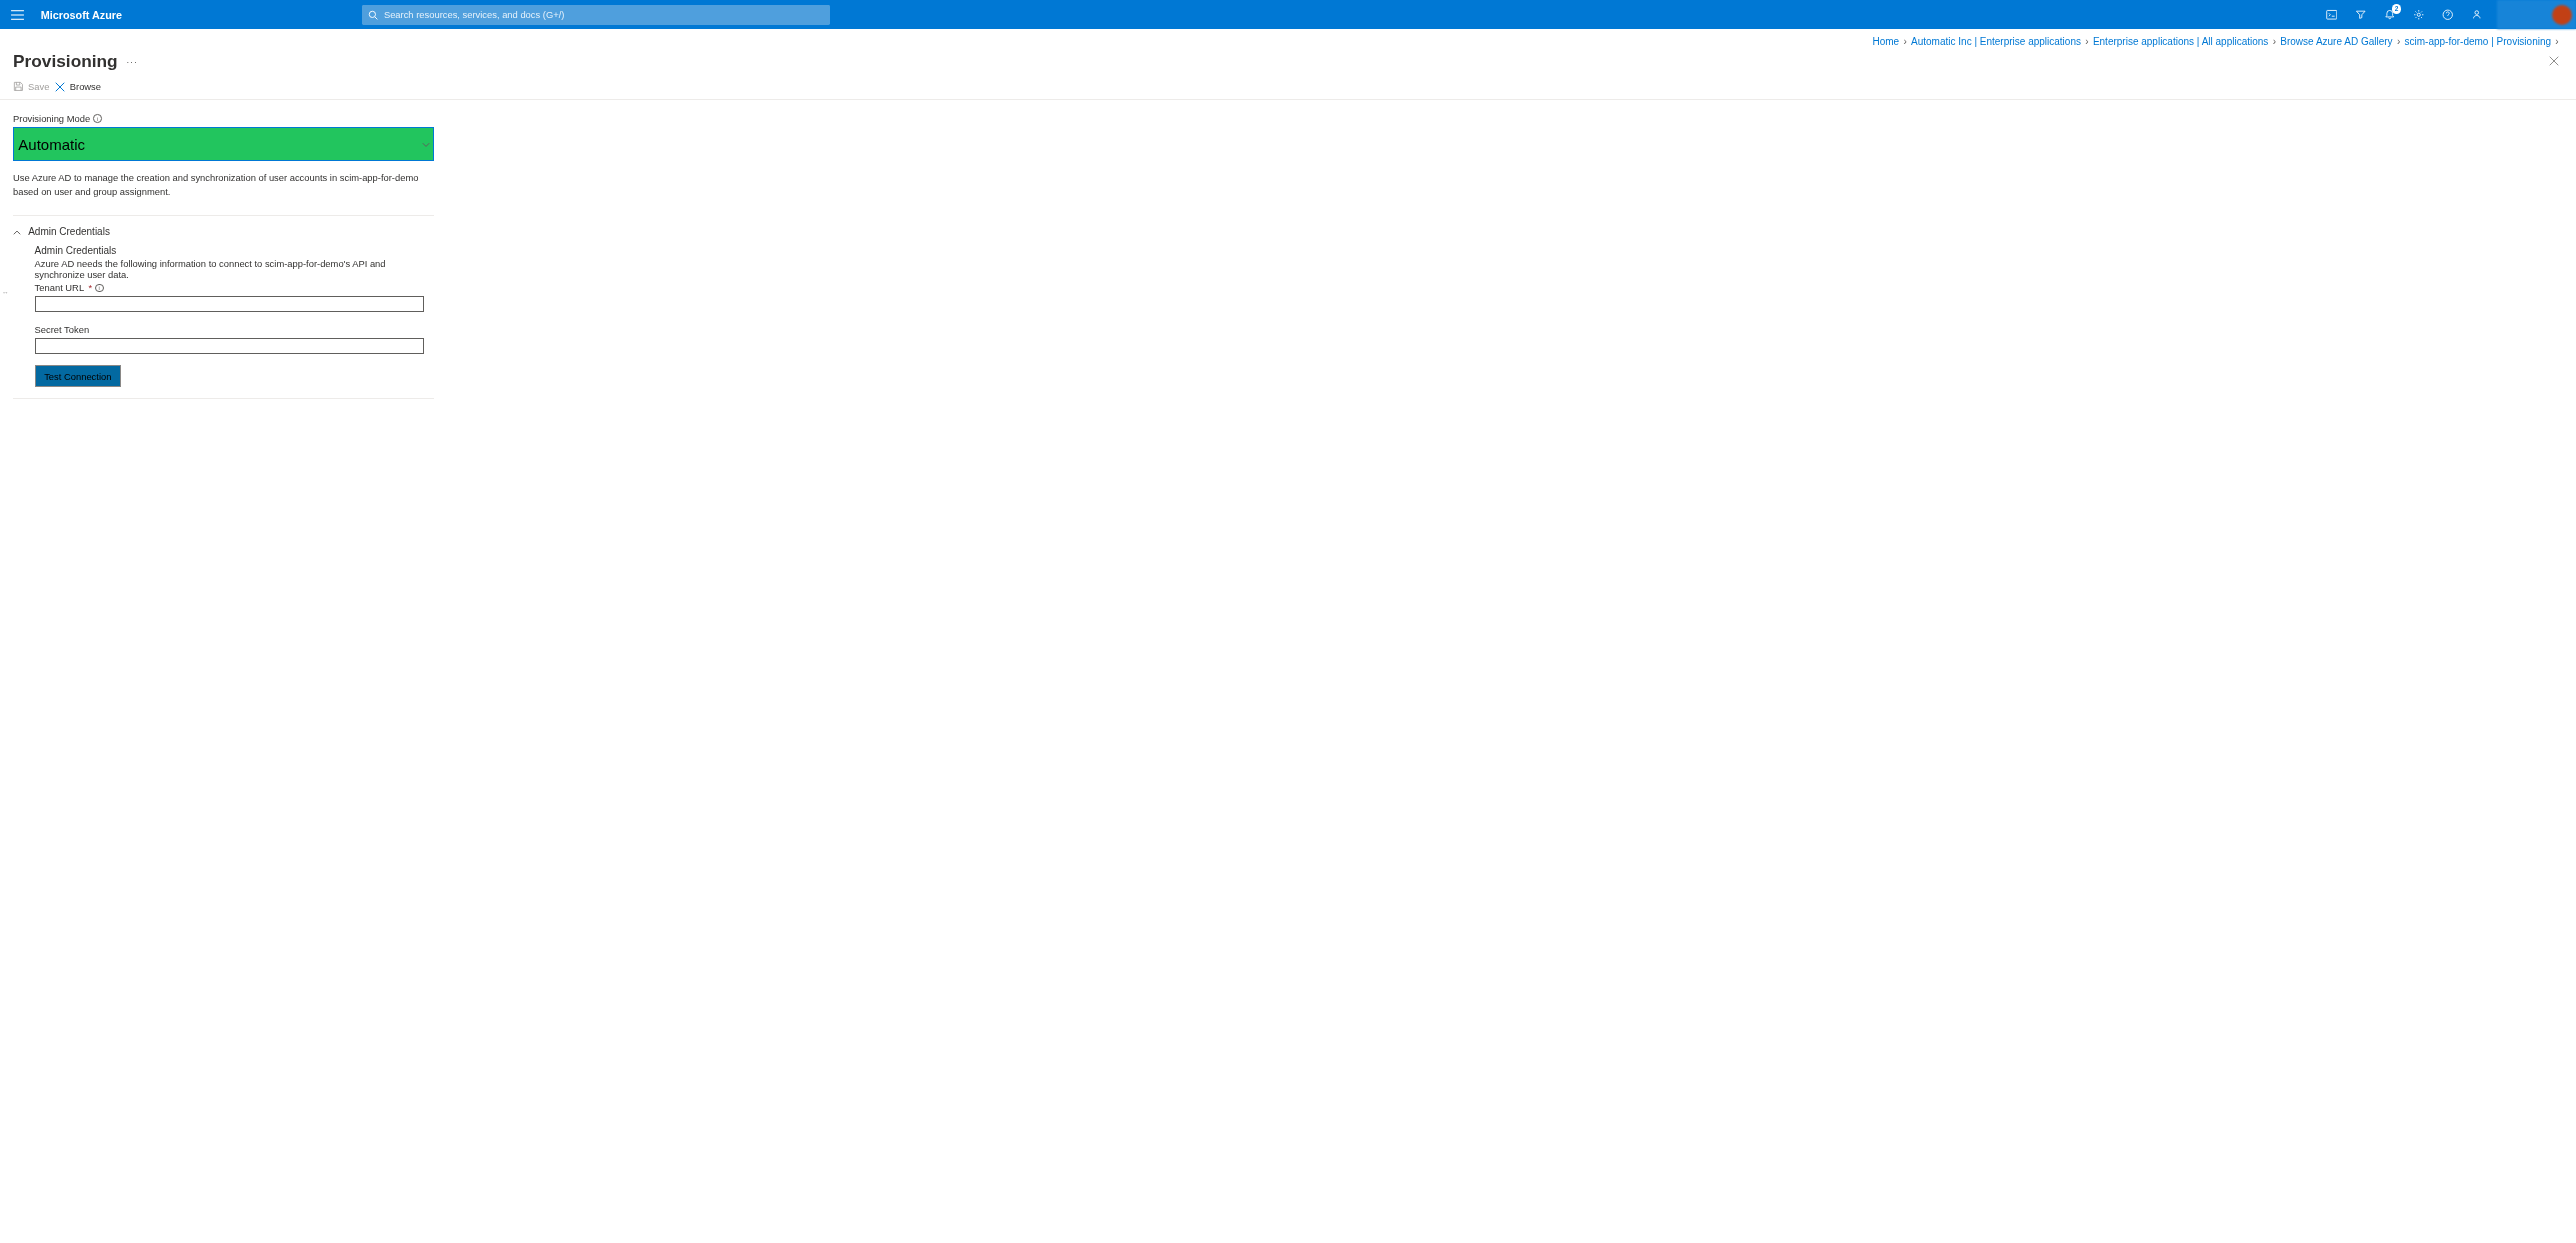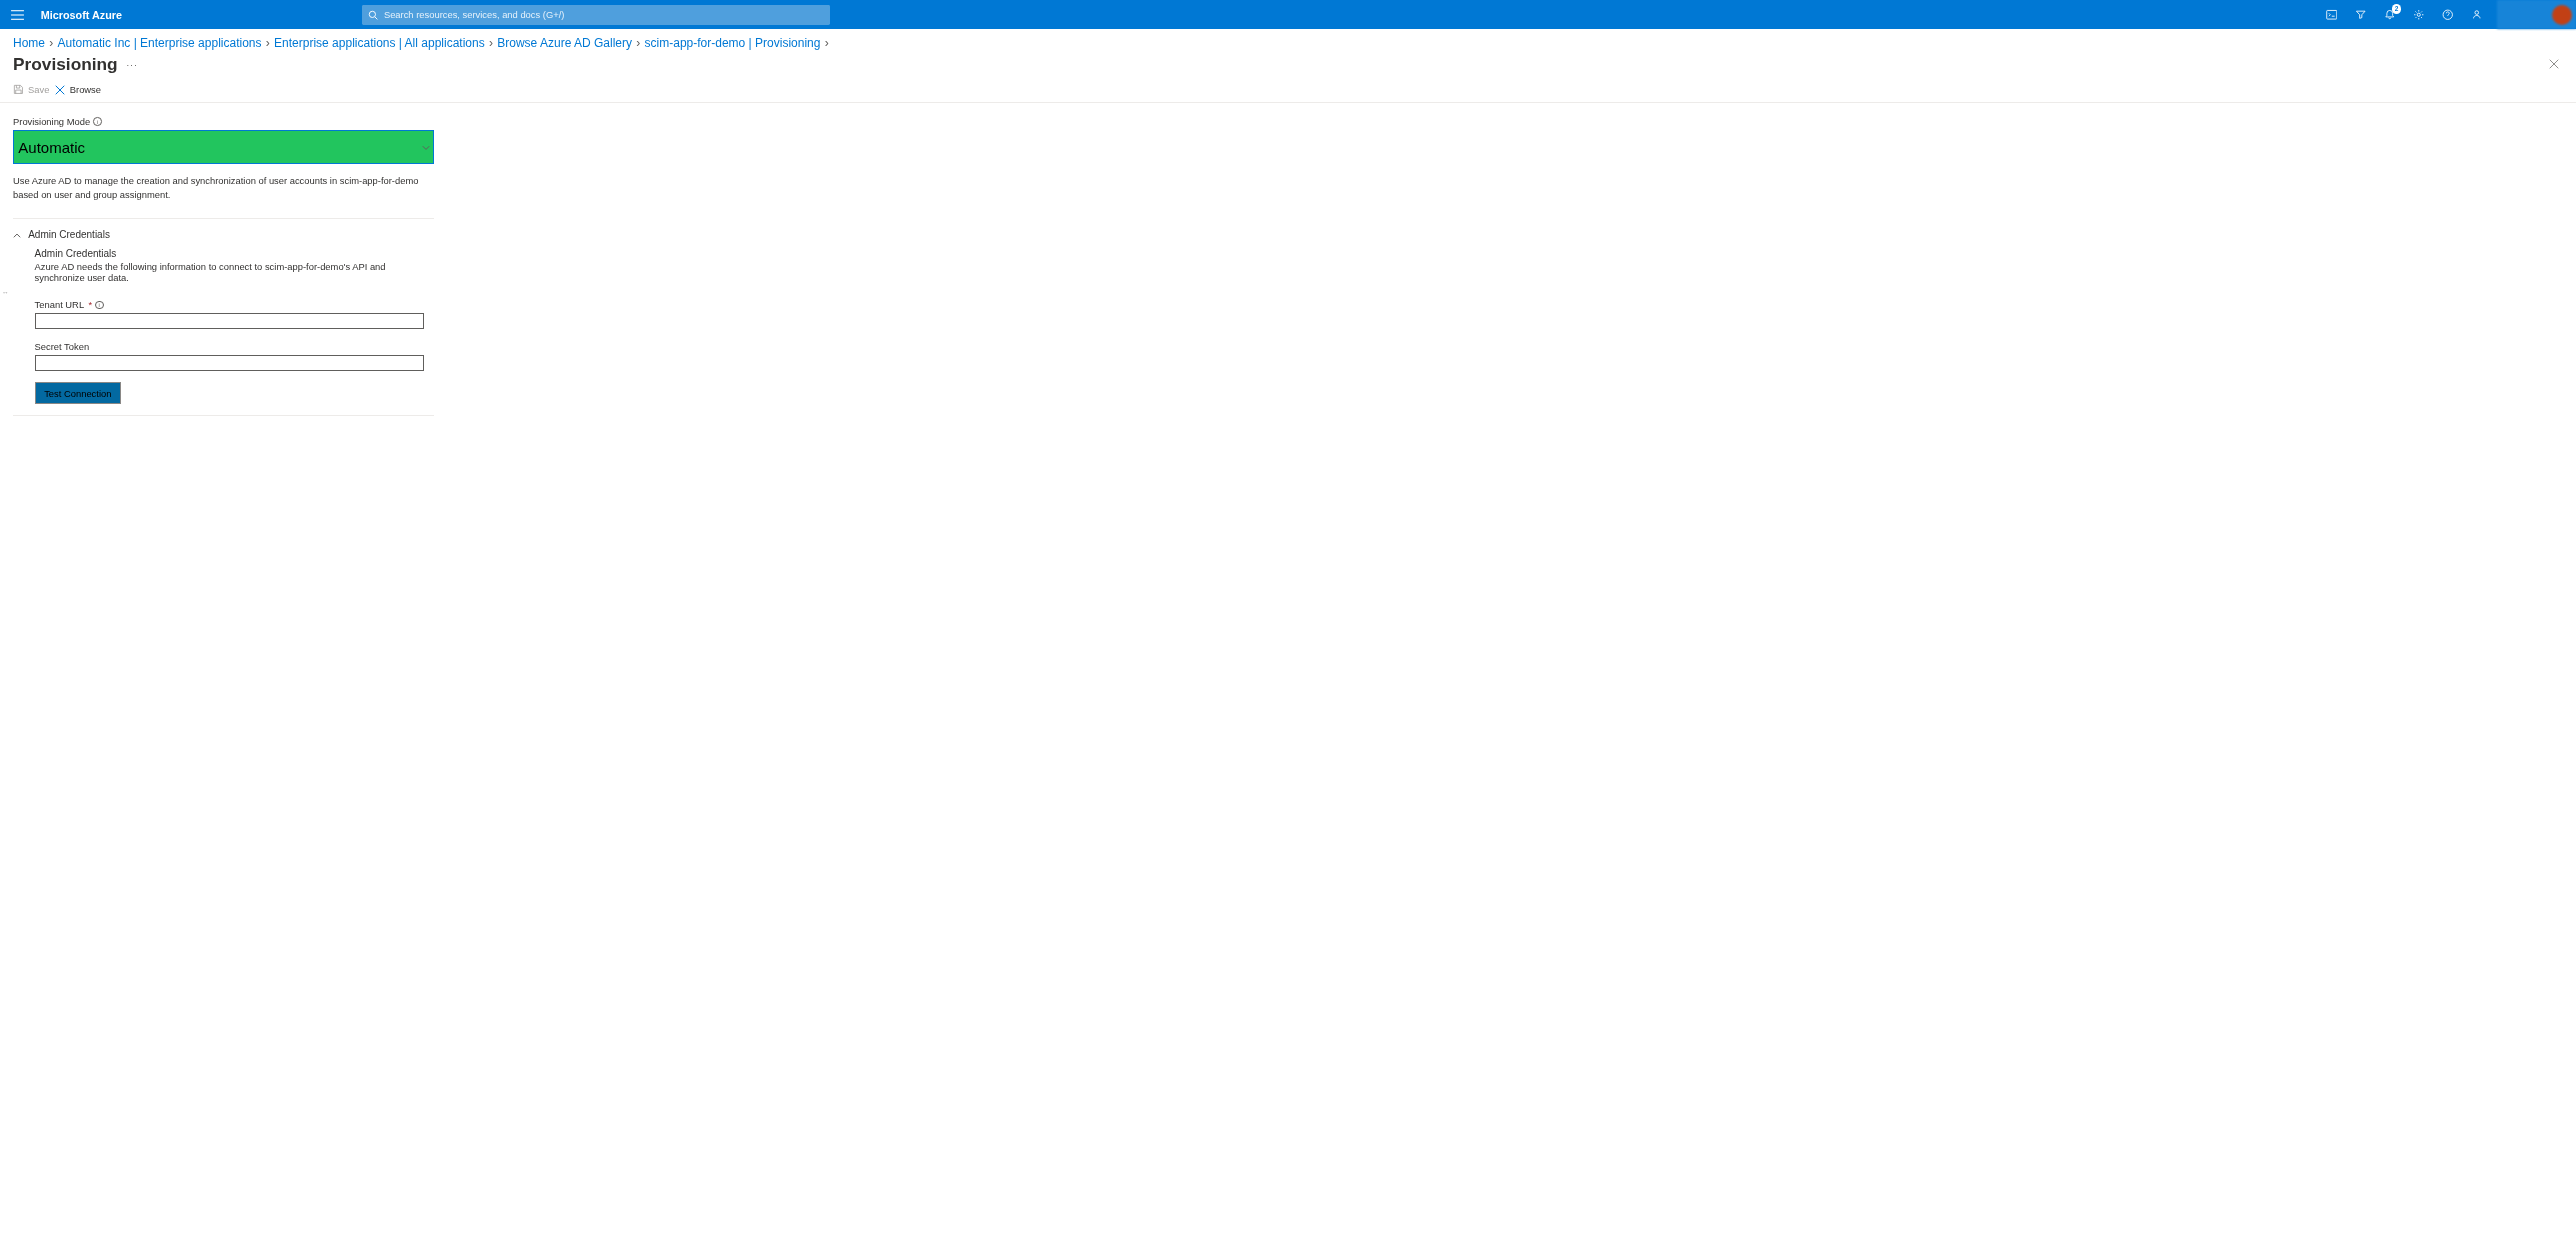--- a/index.html
+++ b/index.html
@@ -16,21 +16,21 @@
 .searchbox input { background: transparent; border: none; outline: none; color: #fff; font-size: 9.4px; width: 100%; padding-left: 5.8px; }
 .searchbox input::placeholder { color: #e6f2fb; }
 .spacer { flex: 1; }
 .topicons { display: flex; align-items: center; gap: 0; padding-right: 5.8px; }
 .topicon { width: 29px; height: 29px; display: flex; align-items: center; justify-content: center; cursor: pointer; position: relative; }
 .badge { position: absolute; top: 4.3px; right: 2.9px; background: #fff; color: #0078d4; border-radius: 5.8px; font-size: 6.5px; font-weight: 600; min-width: 9.4px; height: 9.4px; display: flex; align-items: center; justify-content: center; padding: 0 1.4px; }
 .userarea { width: 79px; height: 29px; background: #1a86d9; display: flex; align-items: center; justify-content: flex-end; padding-right: 4.3px; filter: blur(1.1px); opacity: .9; }
 .avatar { width: 20px; height: 20px; border-radius: 50%; background: #d83b01; }
 
 
-.breadcrumb { display: flex; align-items: center; padding: 7.2px 13px 2.9px 13px; font-size: 12px; flex-wrap: wrap; }
+.breadcrumb { display: flex; align-items: center; padding: 7.2px 13px 2.9px 13px; font-size: 10px; flex-wrap: wrap; justify-content: flex-end; }
 .breadcrumb a { color: #0078d4; text-decoration: none; cursor: pointer; }
 .breadcrumb .sep { color: #605e5c; margin: 0 4.3px; }
 
 
 .titlebar { display: flex; align-items: center; justify-content: space-between; padding: 1.4px 13px 4.3px 13px; }
 .titlebar h1 { font-size: 17.3px; font-weight: 700; }
 .titlebar .more { margin-left: 8.6px; color: #605e5c; cursor: pointer; letter-spacing: 0.7px; }
 .closebtn { cursor: pointer; color: #605e5c; padding: 4.3px; }
 
 
@@ -48,21 +48,21 @@
 .select .chev { position: absolute; right: 4.3px; top: 50%; transform: translateY(-50%); pointer-events: none; color: #605e5c; }
 .helptext { font-size: 9.4px; color: #323130; margin-top: 10px; line-height: 1.5; }
 .divider { border-top: 0.7px solid #edebe9; margin: 16px 0 10px 0; }
 
 
 .section-head { display: flex; align-items: center; gap: 7.2px; cursor: pointer; padding-bottom: 7.2px; }
 .section-head .chev2 { color: #605e5c; }
 .section-head .title { font-size: 10px; }
 .section-body { padding-left: 21.6px; }
 .subheading { font-size: 10px; margin-bottom: 2.9px; }
-.subdesc { font-size: 9.4px; margin-bottom: 16px; }
+.subdesc { font-size: 9.4px; margin-bottom: 2px; }
 .field { margin-bottom: 11.5px; }
 .textinput { width: 100%; max-width: 389px; height: 16px; border: 0.7px solid #605e5c; padding: 0 4.3px; font-size: 9.4px; outline: none; }
 .req { color: #a4262c; margin-left: 1.4px; }
 .btn { border: 0.7px solid #8a8886; background: #0369a1; padding: 4.3px 8.6px; font-size: 9.4px; cursor: pointer; }
 .section-divider { border-top: 0.7px solid #edebe9; margin-top: 11.5px; }
 
 .resize-handle { position: absolute; left: 1.4px; top: 287px; font-size: 7.2px; color: #999; user-select: none; }
 </style>
 </head>
 <body>

